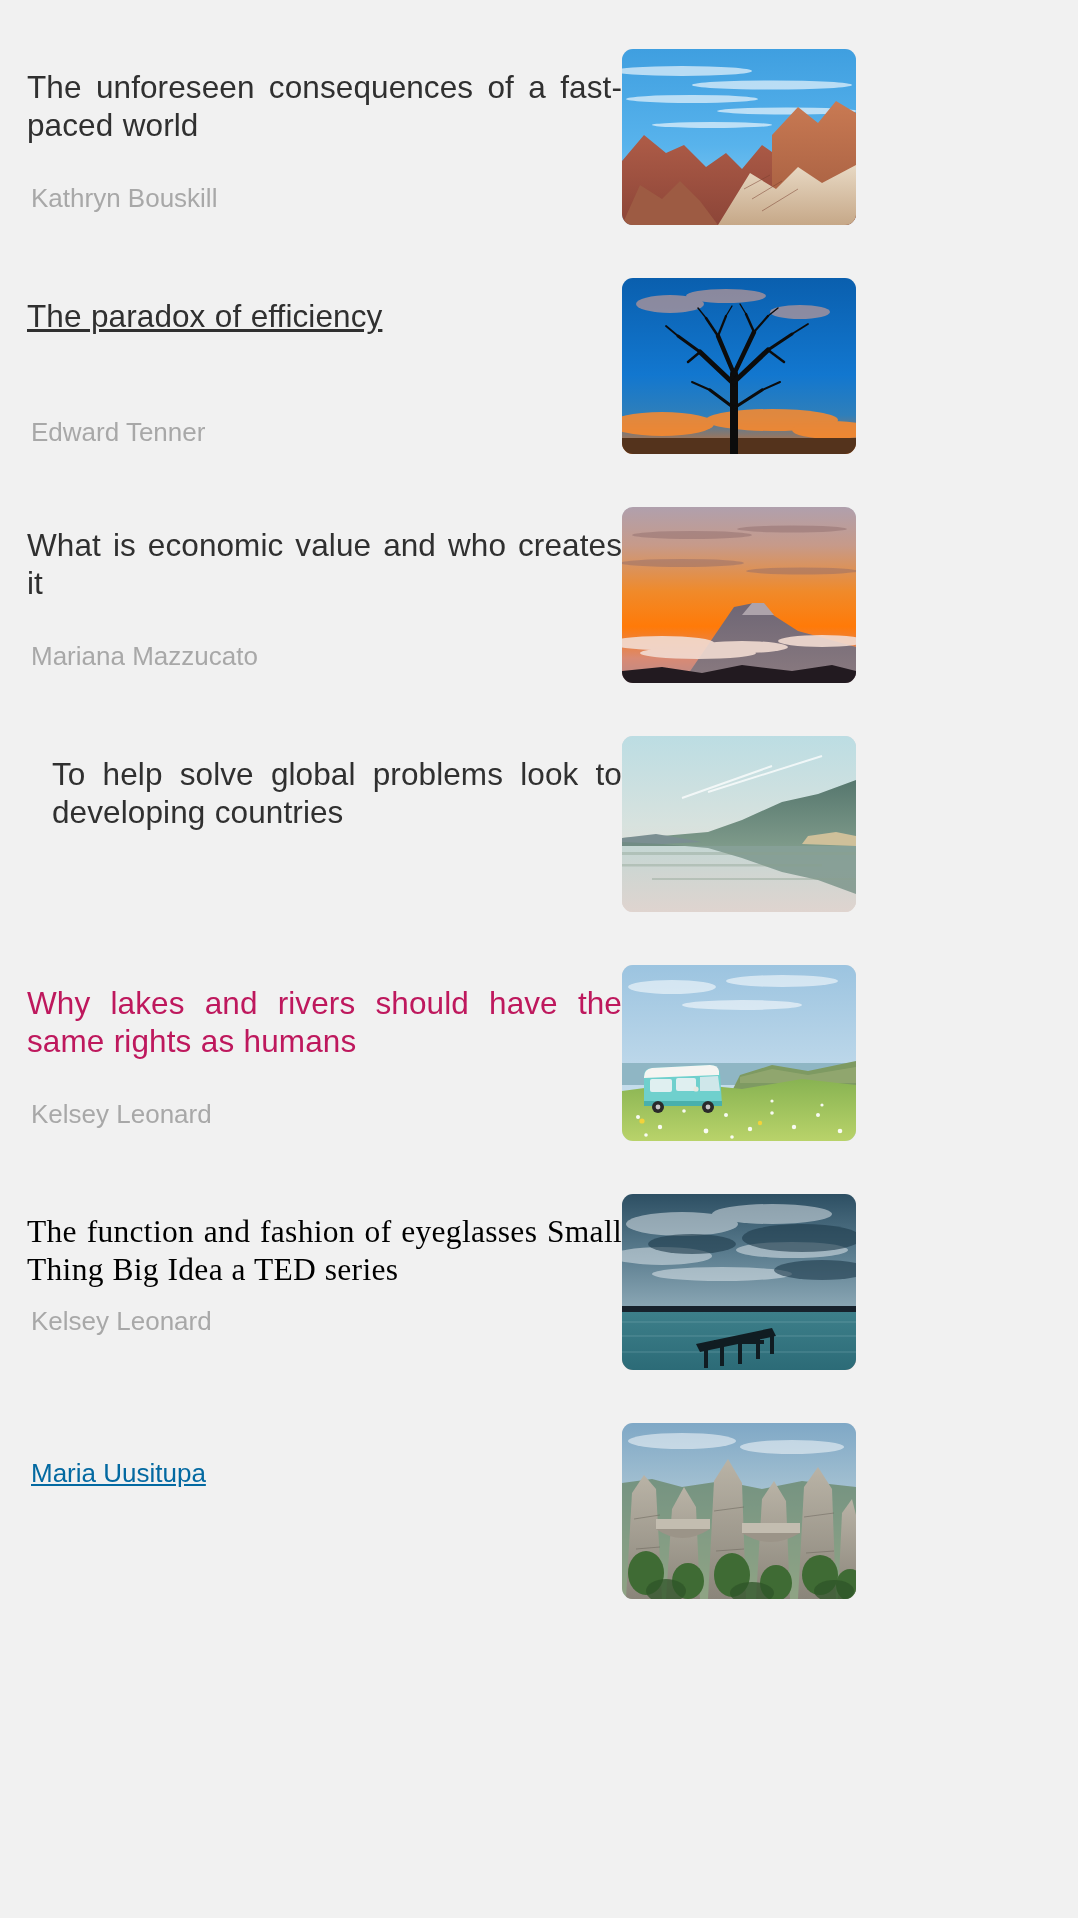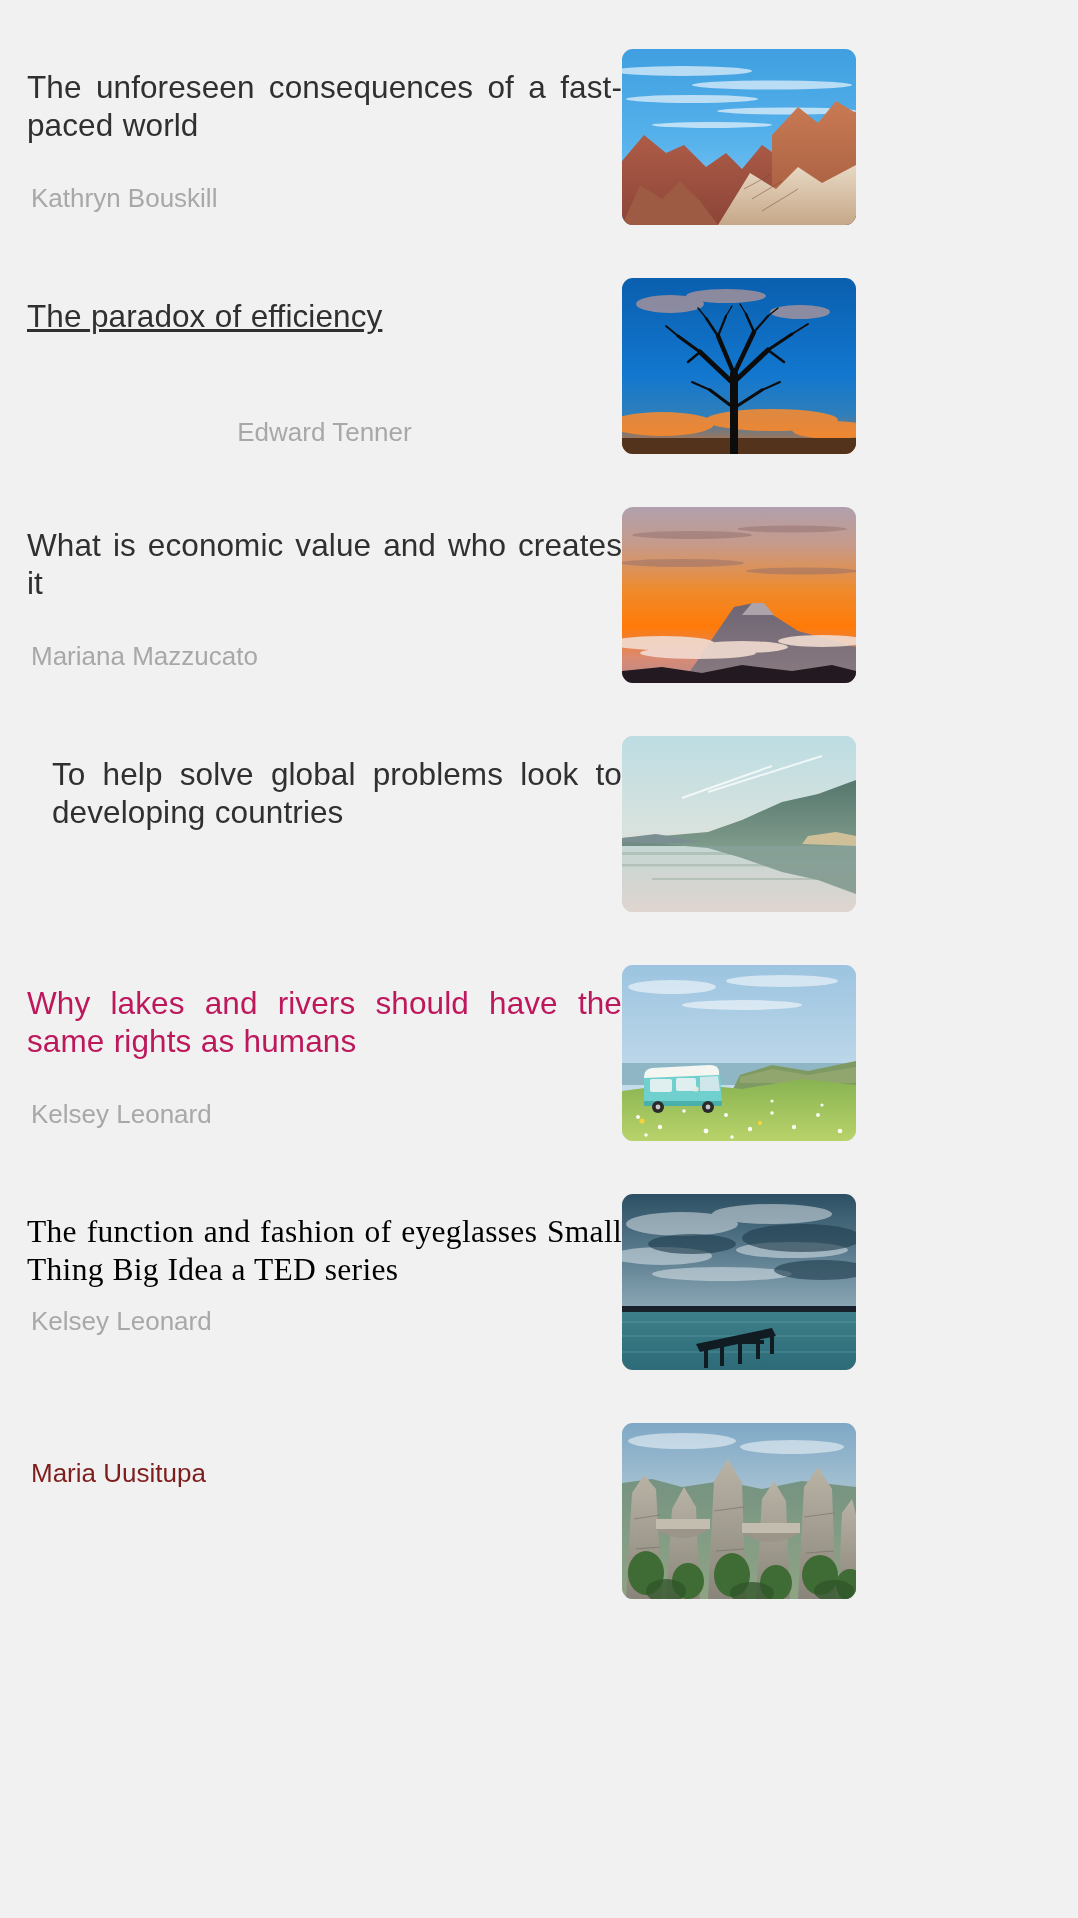--- a/index.html
+++ b/index.html
@@ -78,21 +78,20 @@
     color: #a8a8a8;
     font-weight: 400;
     margin: 4px;
     padding-top: 34px;
   }
   .card.lines-3 .card-author {
     padding-top: 12px;
   }
   .card.lines-1 .card-author {
     padding-top: 78px;
-    text-align: center;
   }
 
   .thumb {
     flex: 0 0 auto;
     width: 234px;
     height: 176px;
     border-radius: 11px;
     overflow: hidden;
     position: relative;
     background: #cfd6dc;
@@ -402,21 +401,21 @@
             <rect x="134" y="143" width="4" height="22"></rect>
             <rect x="148" y="140" width="4" height="20"></rect>
             <rect x="92" y="146" width="50" height="4"></rect>
           </g>
         </svg>
       </div>
     </div>
 
     <div class="card lines-3">
       <div class="card-text">
-        <div class="card-author" style="color: #7f1d1d;">Maria Uusitupa</div>
+        <div class="card-author" style="color: #0369a1; text-decoration: underline;">Maria Uusitupa</div>
       </div>
       <div class="thumb">
         <svg viewBox="0 0 234 176" preserveAspectRatio="none" aria-hidden="true">
           <defs>
             <linearGradient id="sky7" x1="0" y1="0" x2="0" y2="1">
               <stop offset="0%" stop-color="#7fa8c6"></stop>
                 <stop offset="60%" stop-color="#b9cfd8"></stop>
               <stop offset="100%" stop-color="#d7e1d8"></stop>
             </linearGradient>
             <linearGradient id="rock7" x1="0" y1="0" x2="0" y2="1">

